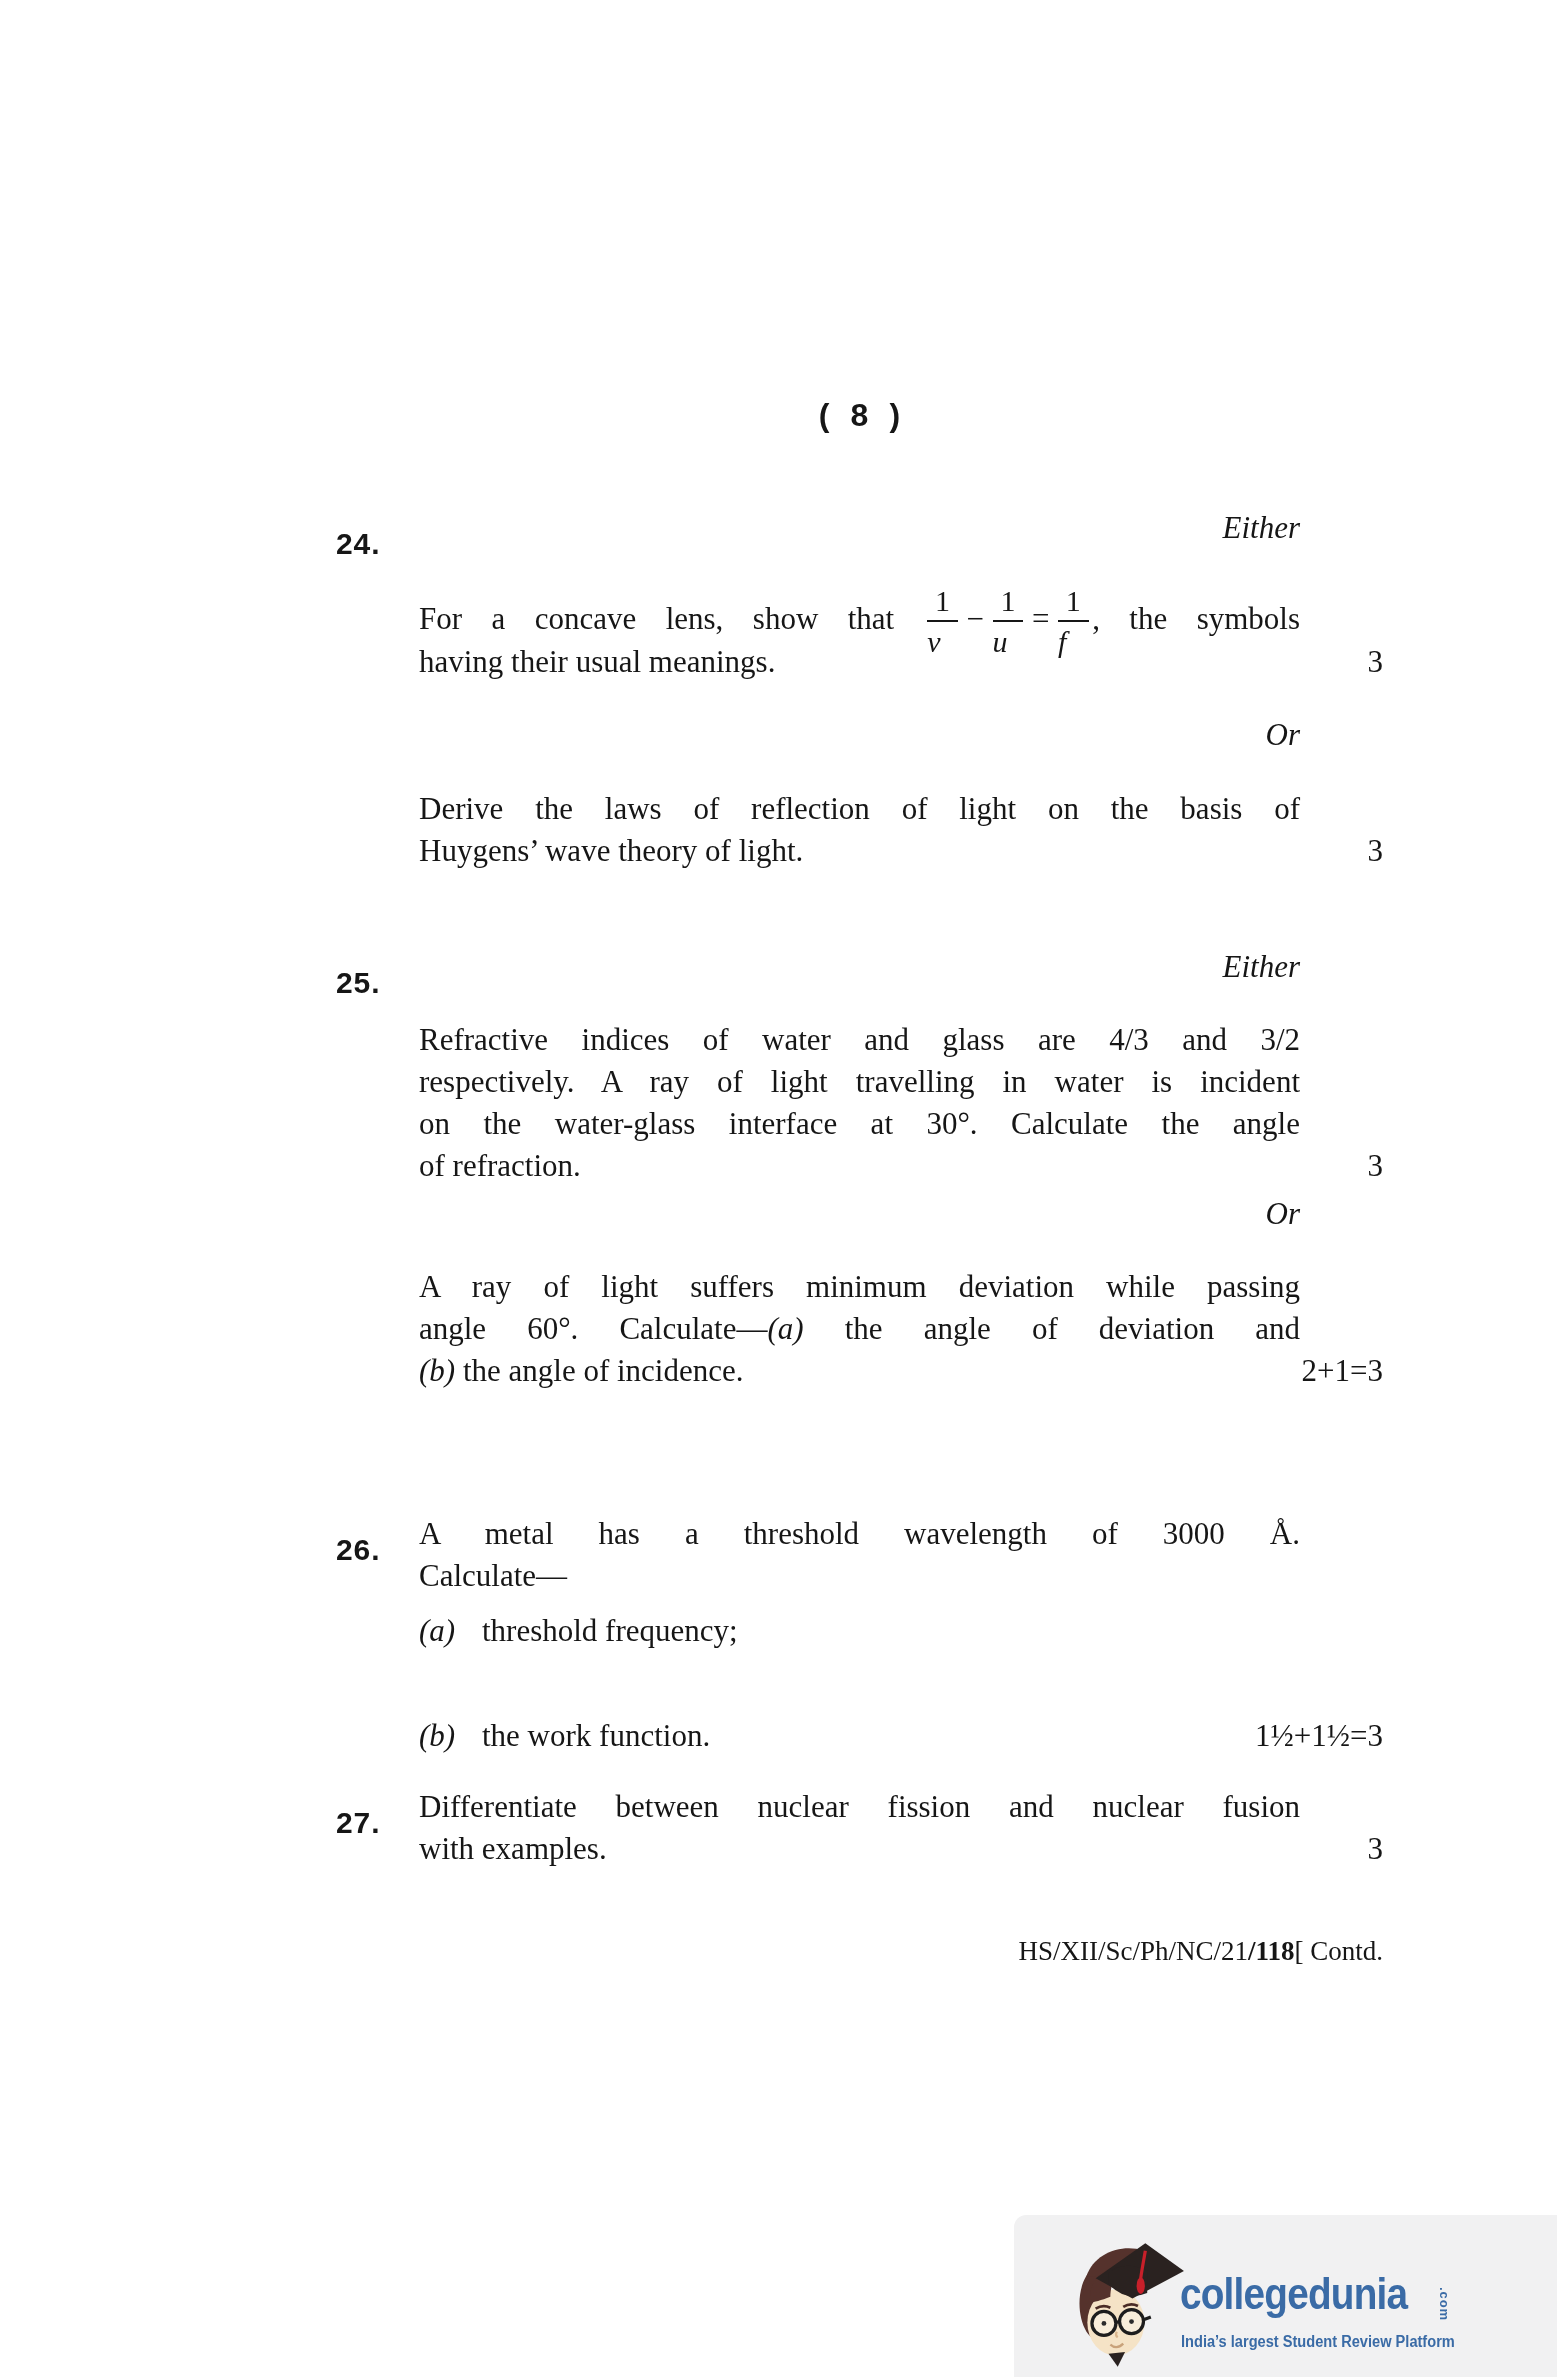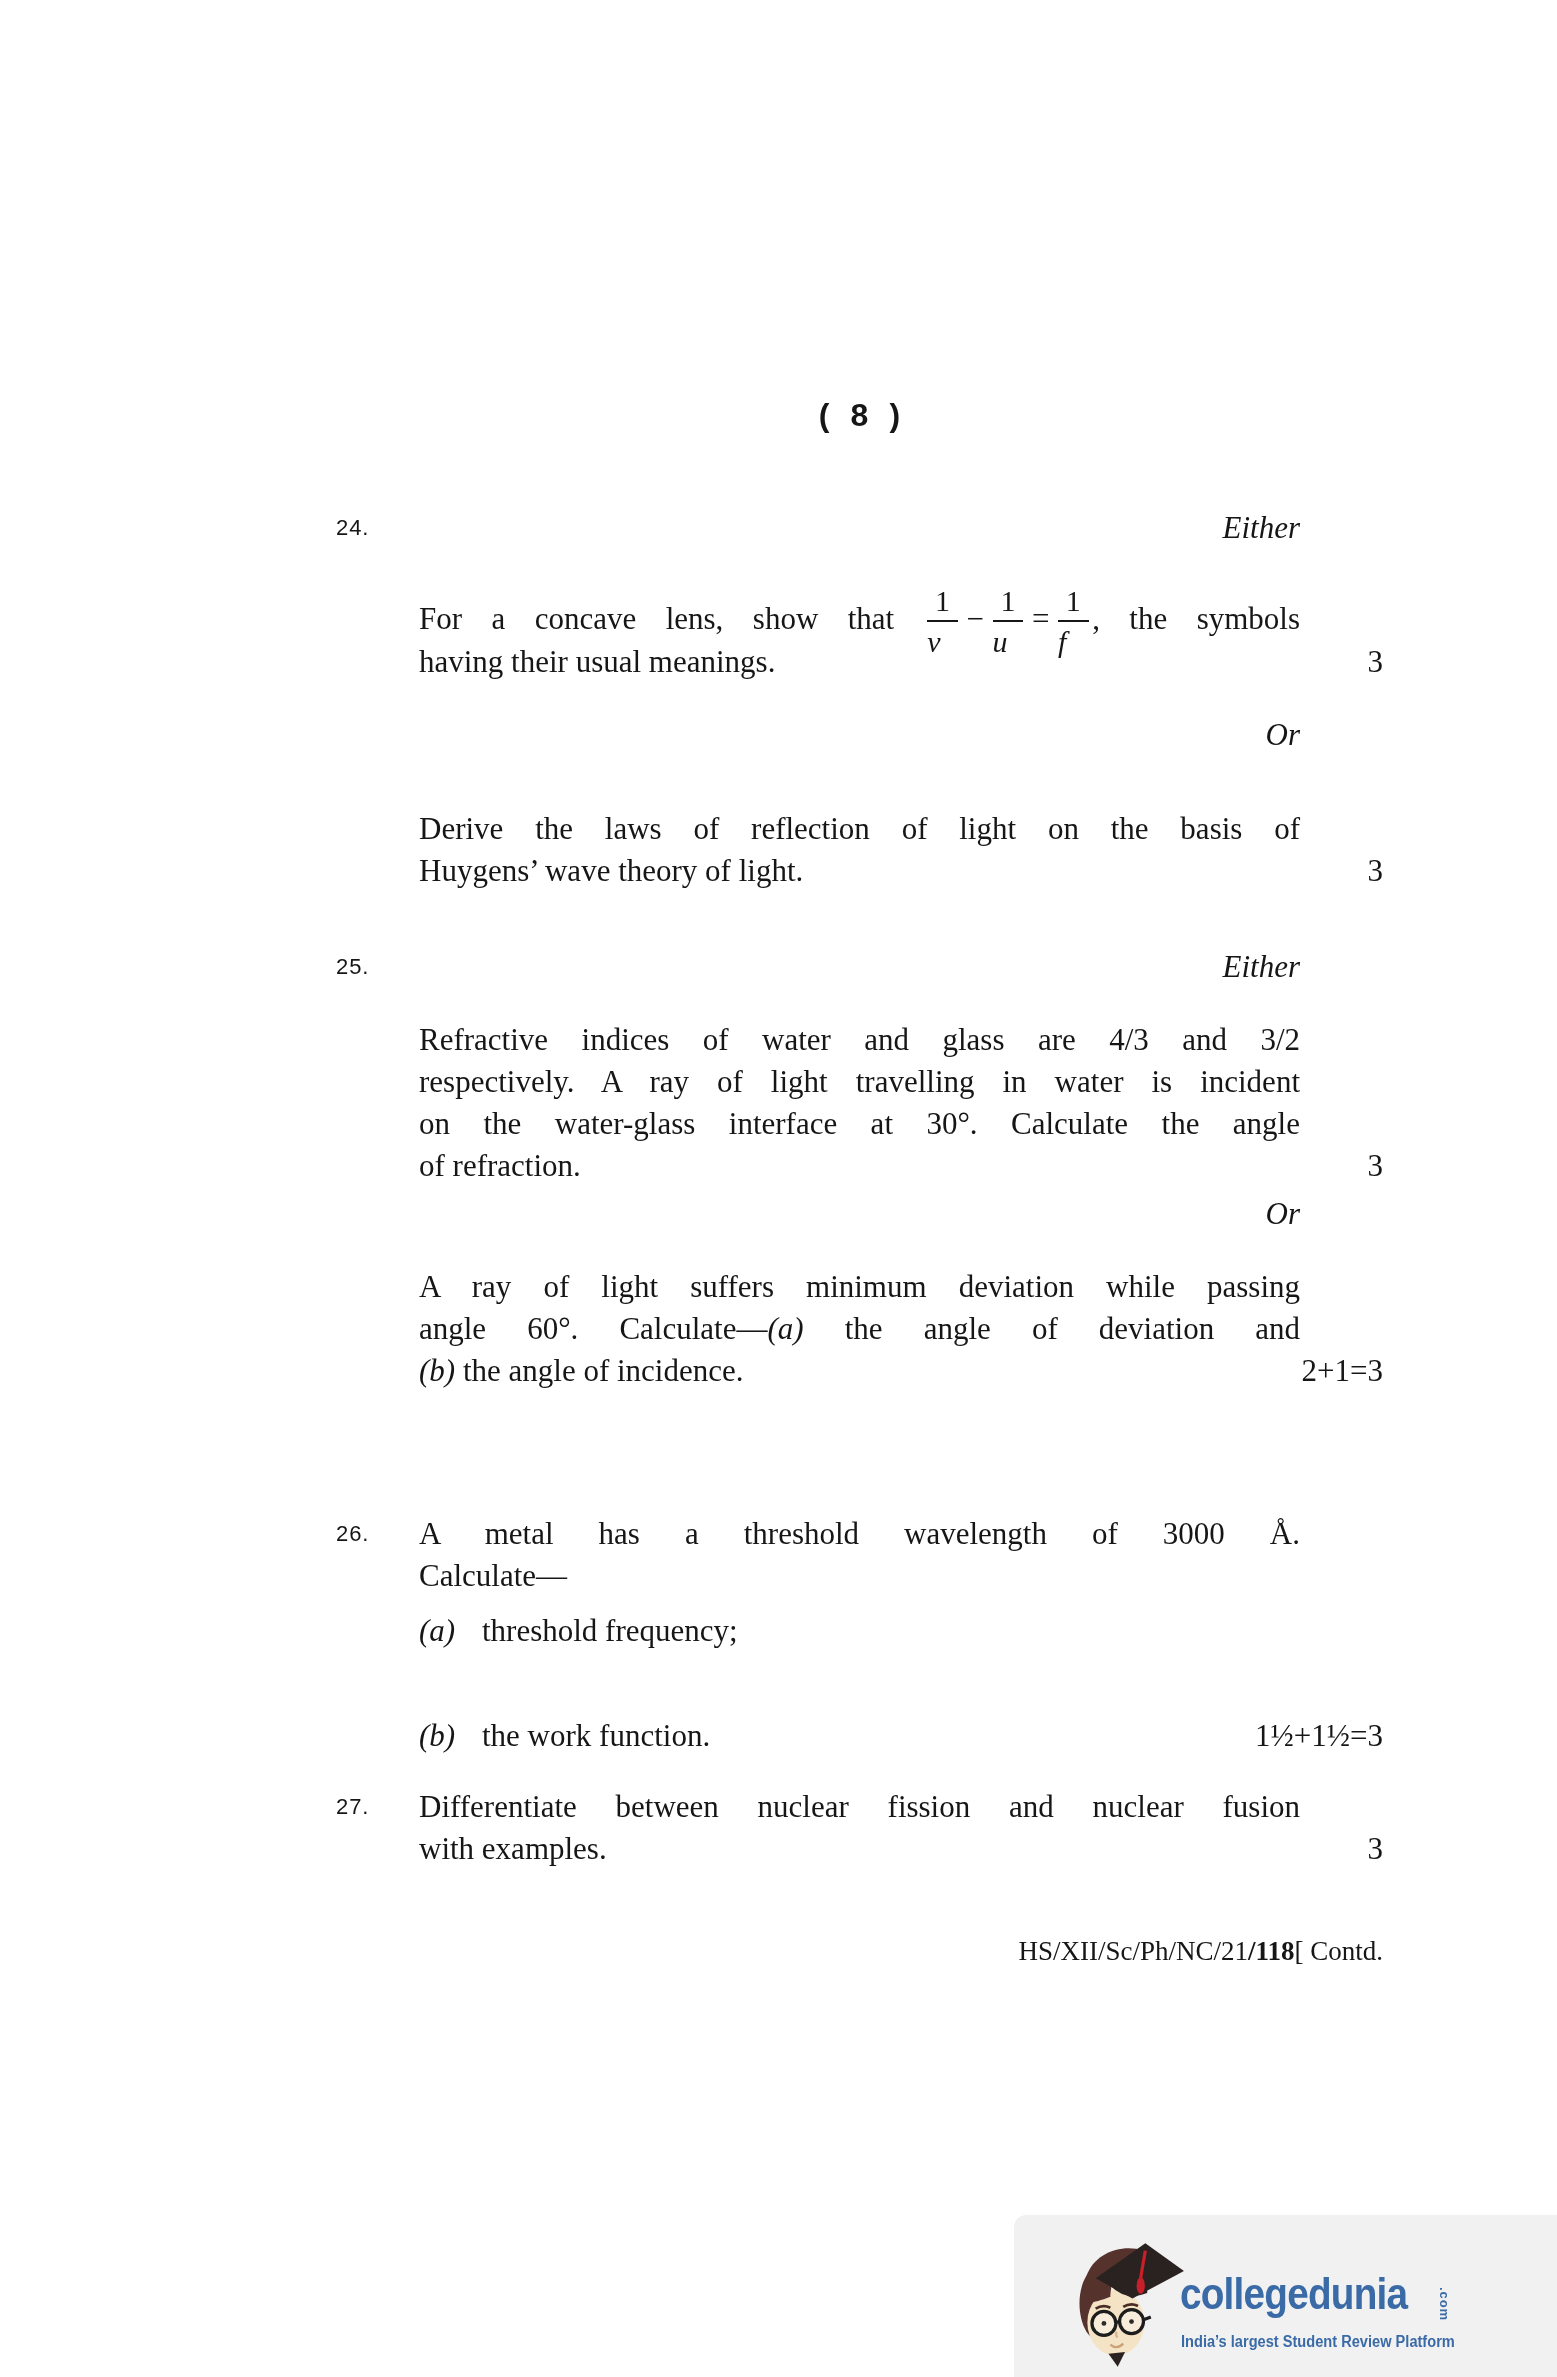--- a/index.html
+++ b/index.html
@@ -5,22 +5,22 @@
   html,body{margin:0;padding:0;background:#e9e9e9;}
   #page{
     position:relative;width:1558px;height:2377px;background:#ffffff;
     font-family:"Liberation Serif",serif;color:#161616;overflow:hidden;
   }
   #content{position:absolute;left:336px;top:0;width:1047px;height:100%;}
   .abs{position:absolute;left:0;width:1047px;box-sizing:border-box;}
   .line{line-height:42px;font-size:31px;}
   .fill{text-align:justify;text-align-last:justify;}
   .qnum{
-    position:absolute;left:0;top:0;line-height:42px;
-    font-family:"Liberation Sans",sans-serif;font-weight:400;font-size:22px;letter-spacing:0.9px;
+    position:absolute;left:0;top:16px;line-height:42px;
+    font-family:"Liberation Sans",sans-serif;font-weight:700;font-size:30px;letter-spacing:0.9px;
   }
   .heading{padding:0 83px;text-align:right;font-style:italic;font-size:31px;line-height:42px;}
   .para{padding:0 83px;position:absolute;left:0;width:1047px;box-sizing:border-box;}
   .marks{position:absolute;right:0;bottom:0;line-height:42px;font-size:31px;font-style:normal;}
   .it{font-style:italic;}
   .pageno{
     text-align:center;font-family:"Liberation Sans",sans-serif;font-weight:700;
     font-size:32px;line-height:42px;word-spacing:12.2px;
   }
   
@@ -73,21 +73,21 @@
     <div class="para" style="top:598px">
       <div class="line fill">
         <span>For a concave lens, show that</span>
         <span class="formula"><span class="frac"><span class="num">1</span><span class="den">v</span></span><span class="op">−</span><span class="frac"><span class="num">1</span><span class="den">u</span></span><span class="op">=</span><span class="frac"><span class="num">1</span><span class="den">f</span></span></span><span>, the symbols</span>
       </div>
       <div class="line">having their usual meanings.</div>
       <span class="marks">3</span>
     </div>
 
     <div class="abs heading" style="top:714px">Or</div>
-    <div class="para" style="top:808px">
+    <div class="para" style="top:788px">
       <div class="line fill">Derive the laws of reflection of light on the basis of</div>
       <div class="line">Huygens’ wave theory of light.</div>
       <span class="marks">3</span>
     </div>
 
     <div class="abs" style="top:946px">
       <span class="qnum">25.</span>
       <div class="heading">Either</div>
     </div>
 

